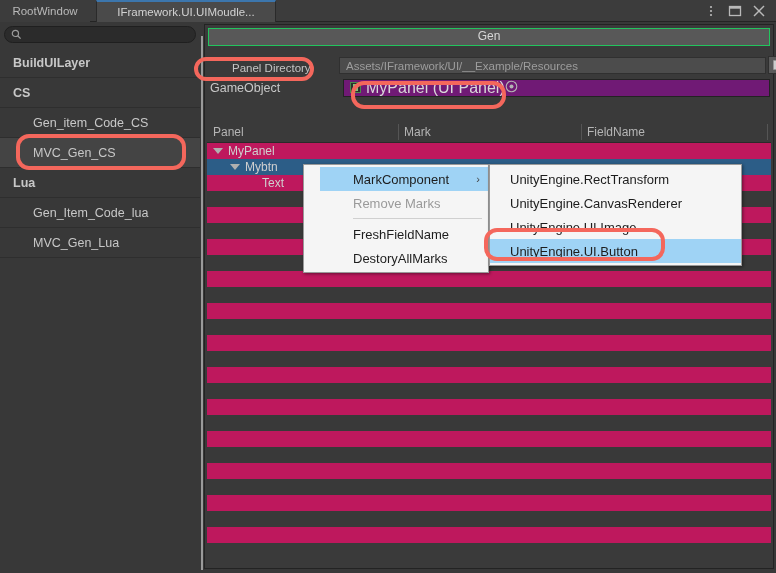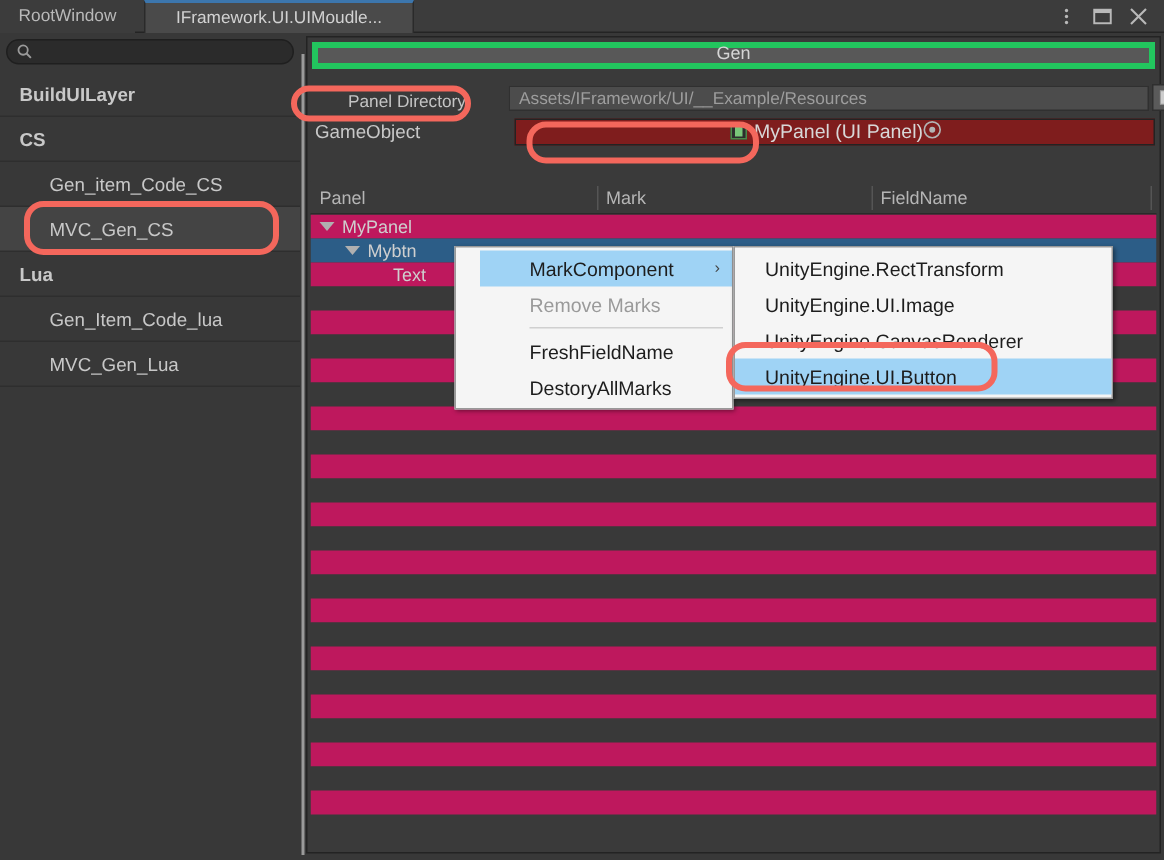--- a/index.html
+++ b/index.html
@@ -75,22 +75,22 @@
     background: #9a9a9a;
   }
 
   
   .rightpane {
     position: absolute; left: 204px; top: 24px; width: 570px; height: 545px;
     background: #3a3a3a; border: 1px solid #232323;
   }
   .genbtn {
     position: absolute; left: 3px; top: 3px; width: 562px; height: 18px;
-    background: #585858; border: 4px solid #22c55e;
-    display: flex; align-items: flex-end; justify-content: center;
+    background: #585858; border: 1px solid #22c55e;
+    display: flex; align-items: flex-start; justify-content: center;
     font-size: 12px; color: #d6d6d6; cursor: default;
   }
   .row-dir {
     position: absolute; left: 0; top: 25px; width: 568px; height: 24px;
     display: flex; align-items: flex-end; margin-left: 22px;
   }
   .lbl-dir {
     width: 112px; padding-left: 5px; font-size: 11.5px; color: #c4c4c4;
   }
   .dirfield {
@@ -104,23 +104,23 @@
     background: #5a5a5a; border: 1px solid #2f2f2f;
     display: flex; align-items: center; justify-content: center; cursor: default;
   }
   .row-go {
     position: absolute; left: 0; top: 49px; width: 568px; height: 27px;
     display: flex; align-items: center;
   }
   .lbl-go { width: 138px; padding-left: 5px; font-size: 12.5px; color: #c8c8c8; }
   .gofield {
     flex: 1; height: 18px; margin-right: 3px;
-    background: #7f1d1d; border: 1px solid #232323;
-    display: flex; align-items: center; justify-content: center;
-    padding: 0 4px 0 6px; font-size: 13px; color: #d8d8d8;
+    background: #701a75; border: 1px solid #232323;
+    display: flex; align-items: center; justify-content: flex-start;
+    padding: 0 4px 0 6px; font-size: 16px; color: #d8d8d8;
   }
   .gofield .left { display: flex; align-items: center; gap: 5px; }
   .goicon {
     width: 11px; height: 11px; background: #2d2d2d;
     border: 1px solid #4a8a4a;
     display: inline-block; position: relative;
   }
   .goicon::after {
     content: ""; position: absolute; left: 2px; top: 1px;
     width: 5px; height: 7px; background: #7ac77a;
@@ -355,24 +355,24 @@
       </div>
       <div class="mi">
         <span>DestoryAllMarks</span>
       </div>
     </div>
   <div class="ctxmenu sub" id="ctxsub">
       <div class="mi">
         <span>UnityEngine.RectTransform</span>
       </div>
       <div class="mi">
+        <span>UnityEngine.CanvasRenderer</span>
+      </div>
+      <div class="mi">
         <span>UnityEngine.UI.Image</span>
-      </div>
-      <div class="mi">
-        <span>UnityEngine.CanvasRenderer</span>
       </div>
       <div class="mi hl">
         <span>UnityEngine.UI.Button</span>
       </div>
     </div>
 
   <div id="annots">
       <div class="annot" style="left: 16px; top: 134px; width: 170px; height: 36px; border-color: rgb(244, 103, 92);"></div>
       <div class="annot" style="left: 194px; top: 57px; width: 120px; height: 24px; border-color: rgb(244, 103, 92);"></div>
       <div class="annot" style="left: 351px; top: 81px; width: 155px; height: 28px; border-color: rgb(244, 103, 92);"></div>

